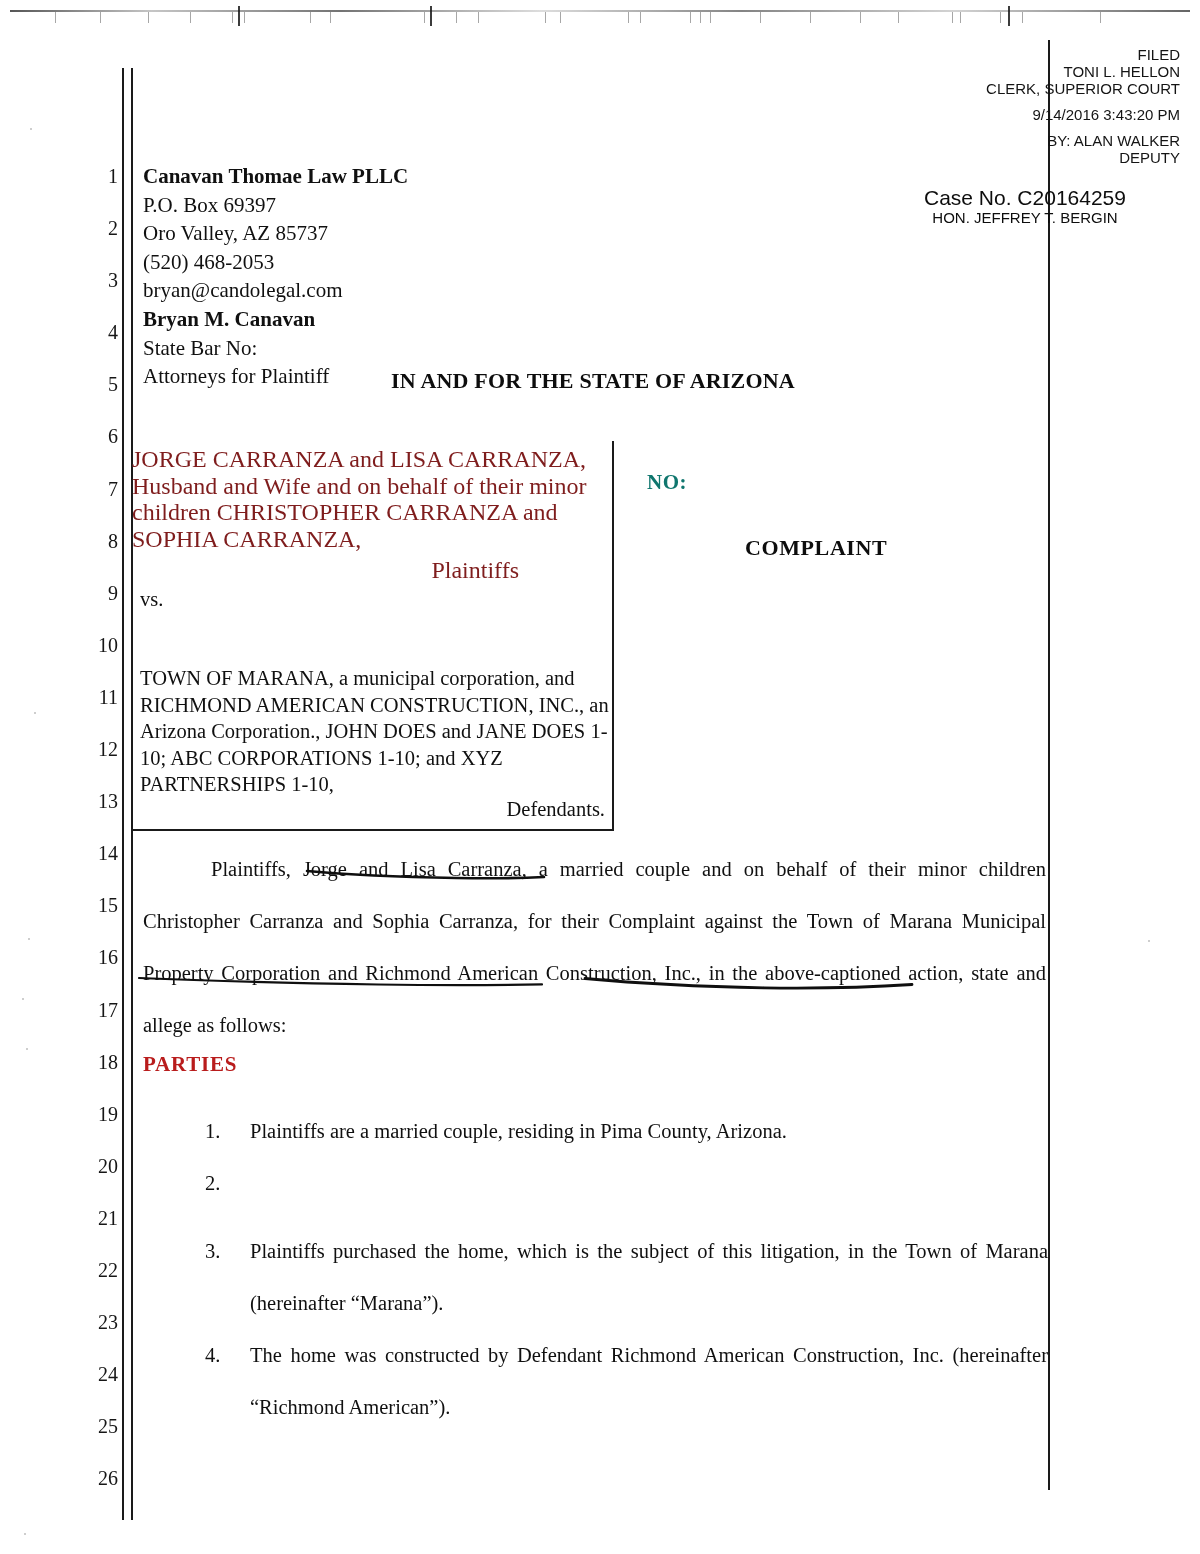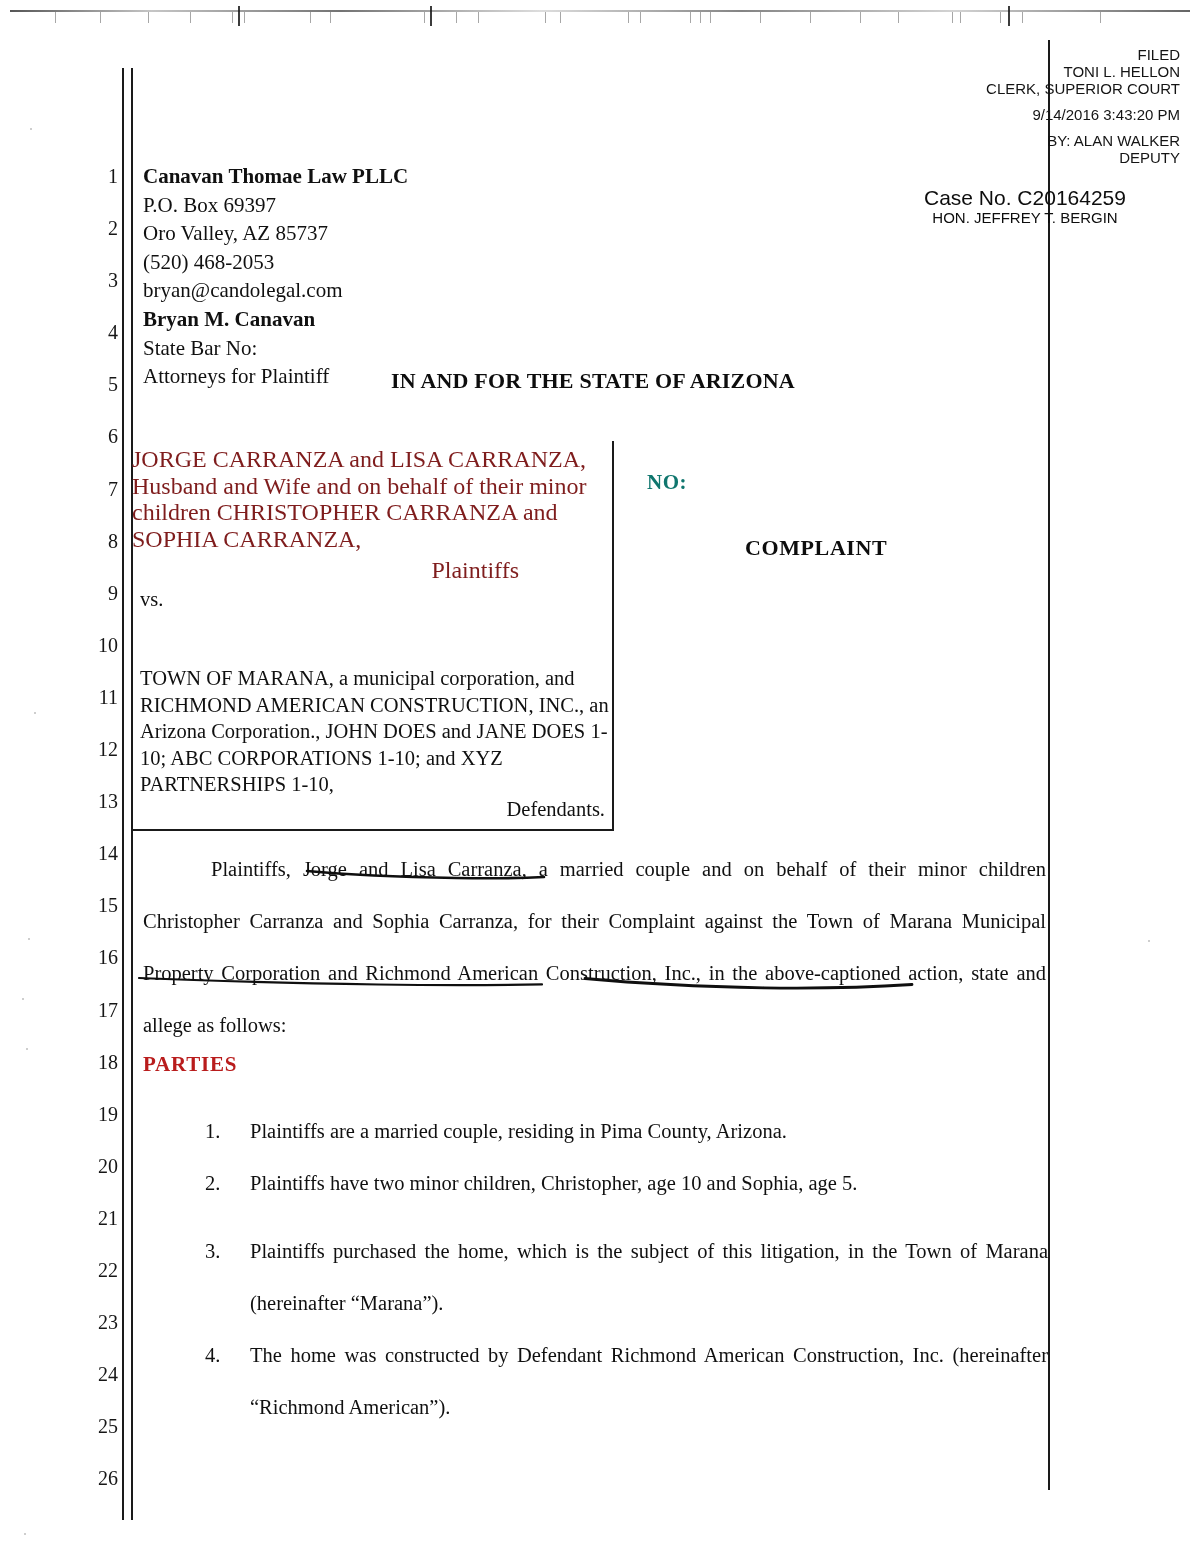--- a/index.html
+++ b/index.html
@@ -438,21 +438,20 @@
 
   <div class="parties-heading">PARTIES</div>
 
   <div class="numbered-item item-1 no-justify">
     <span class="num">1.</span>
     <span>Plaintiffs are a married couple, residing in Pima County, Arizona.</span>
   </div>
 
   <div class="numbered-item item-2 no-justify">
     <span class="num">2.</span>
-    <span>Plaintiffs have two minor children, Christopher, age 10 and Sophia, age 5.</span>
   </div>
 
   <div class="numbered-item item-3">
     <span class="num">3.</span>
     <span>Plaintiffs purchased the home, which is the subject of this litigation, in the Town of Marana (hereinafter “Marana”).</span>
   </div>
 
   <div class="numbered-item item-4">
     <span class="num">4.</span>
     <span>The home was constructed by Defendant Richmond American Construction, Inc. (hereinafter “Richmond American”).</span>

